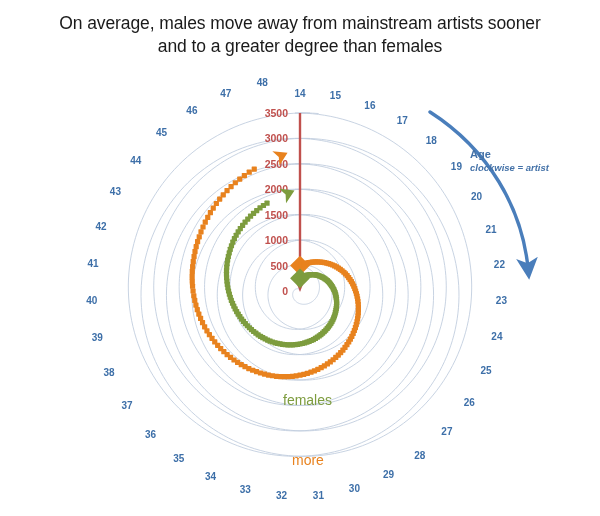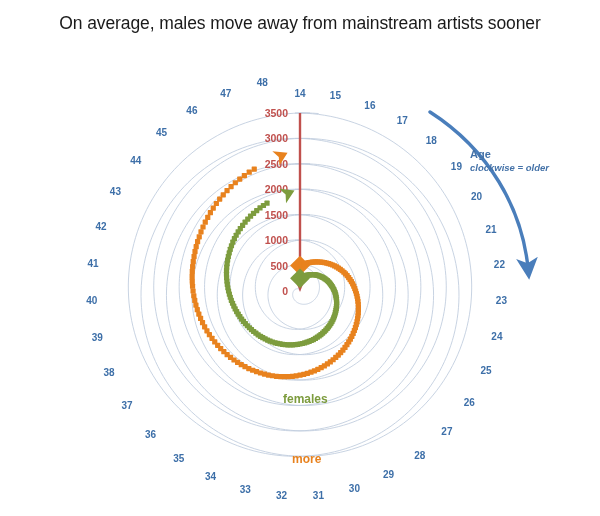--- a/index.html
+++ b/index.html
@@ -52,33 +52,34 @@
     line-height:13px;
   }
   .age-anno .sub{
     display:block;
     font-style:italic;
     font-size:9.5px;
     font-weight:bold;
   }
   .series-label{
     position:absolute;
-    font-size:12px;
-    font-weight:bold;
+    font-size:14px;
+    font-weight:normal;
   }
   .lbl-females{left:283px;top:392px;color:#7d9c3e;}
   .lbl-males{left:292px;top:452px;color:#e8821e;}
 </style>
 </head>
 <body>
 
 <div id="root">
 
   <div class="title">
     <span>On average, males move away from mainstream artists sooner</span>
+    <span class="l2">and to a greater degree than females</span>
   </div>
 
   <div class="chart-wrap">
     <svg id="chart-svg" width="600" height="516" viewBox="0 0 600 516" xmlns="http://www.w3.org/2000/svg">
       <defs>
         <marker id="arrow-blue" markerWidth="7" markerHeight="7" refX="3" refY="3.2" orient="auto" markerUnits="strokeWidth">
           <path d="M0,0 L6.5,3.2 L0,6.4 L1.6,3.2 Z" fill="#4a7ebb"></path>
         </marker>
       </defs>
       <g id="gridlines">
@@ -433,19 +434,19 @@
         </g>
       <g id="age-arrow">
         <path d="M430,112 C489,150 522,208 528,268" fill="none" stroke="#4a7ebb" stroke-width="3.4" stroke-linecap="round" marker-end="url(#arrow-blue)"></path>
       </g>
     </svg>
   </div>
 
 
   <div class="age-anno">
     <span>Age</span>
-    <span class="sub">clockwise = older</span>
+    <span class="sub">clockwise = artist</span>
   </div>
 
   <div class="series-label lbl-females">females</div>
   <div class="series-label lbl-males">more</div>
 
 </div>
 
 </body></html>

